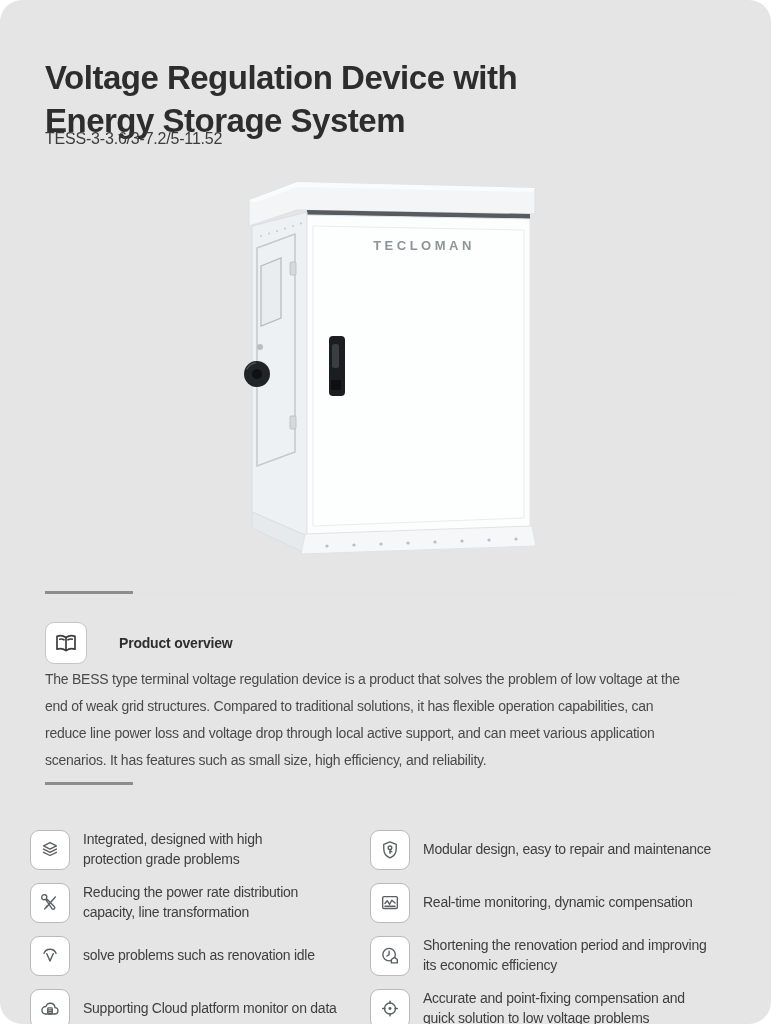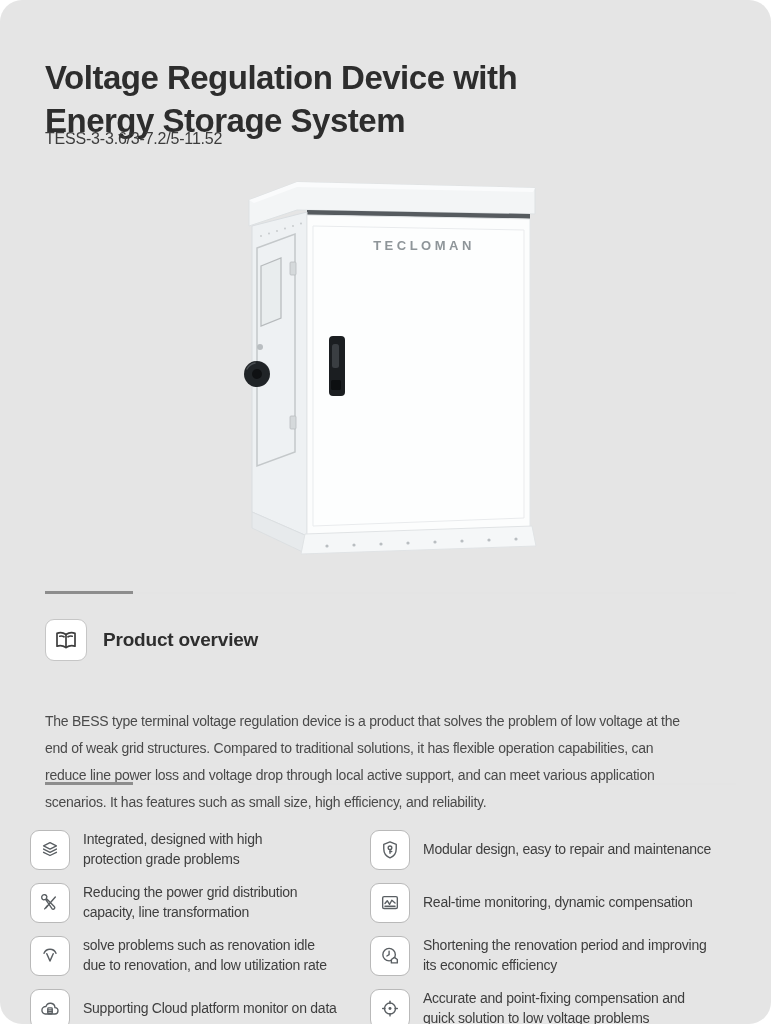--- a/index.html
+++ b/index.html
@@ -22,22 +22,22 @@
   .divider{position:absolute;left:45px;width:691px;height:2px;background:#e4e4e4;}
   .divider::before{content:"";position:absolute;left:0;top:-1px;width:88px;height:3px;background:#8d8d8d;}
   .divider.d1{top:592px;}
   .divider.d2{top:783px;}
   
   .overview-head{position:absolute;left:45px;top:619px;display:flex;align-items:center;gap:16px;}
   .icon-box{
     width:40px;height:40px;border:1px solid #c6c6c6;border-radius:9px;
     display:flex;align-items:center;justify-content:center;background:#fff;flex-shrink:0;
   }
-  .overview-head h2{margin:0;font-size:19px;font-weight:700;color:#2e2e2e;letter-spacing:-0.2px;}
-  .overview-body{position:absolute;left:45px;top:666px;width:705px;margin-top:42px;}
+  .overview-head h2{margin:16px;font-size:14px;font-weight:700;color:#2e2e2e;letter-spacing:-0.2px;}
+  .overview-body{position:absolute;left:45px;top:666px;width:705px;}
   .overview-body .pline{
     display:block;font-size:14px;letter-spacing:-0.25px;line-height:27px;color:#4a4a4a;white-space:nowrap;
   }
   
   .features{
     position:absolute;left:30px;top:813px;width:710px;
     display:grid;grid-template-columns:340px 370px;grid-auto-rows:53px;align-items:center;margin-top:10px;
   }
   .feat{display:flex;align-items:center;gap:13px;}
   .feat-icon{
@@ -170,21 +170,21 @@
 
     <div class="feat">
       <div class="feat-icon">
         <svg width="22" height="22" viewBox="0 0 24 24" fill="none" stroke="#5a5f63" stroke-width="1.5" stroke-linecap="round" stroke-linejoin="round">
           <path d="M5 8.6 A2.9 2.9 0 1 1 8.6 5 L8 7.2 L16.6 15.8 A1.7 1.7 0 1 1 14.2 18.2 L7.2 8 Z"></path>
           <path d="M17.8 5.4 L7.6 17.2"></path>
             <path d="M9.2 14.8 L6.2 18.4"></path>
         </svg>
       </div>
       <div class="feat-text">
-        <span class="feat-line">Reducing the power grid distribution</span>
+        <span class="feat-line">Reducing the power rate distribution</span>
         <span class="feat-line">capacity, line transformation</span>
       </div>
     </div>
 
     <div class="feat">
       <div class="feat-icon">
         <svg width="22" height="22" viewBox="0 0 24 24" fill="none" stroke="#5a5f63" stroke-width="1.5" stroke-linecap="round" stroke-linejoin="round">
           <rect x="4" y="5" width="16" height="13" rx="1.5"></rect>
           <polyline points="6.5,12.5 9,9.5 11.5,13.5 14,9 17.5,12"></polyline>
           <path d="M6.5 15.5 H17.5"></path>
@@ -198,21 +198,20 @@
 
     <div class="feat">
       <div class="feat-icon">
         <svg width="22" height="22" viewBox="0 0 24 24" fill="none" stroke="#5a5f63" stroke-width="1.6" stroke-linecap="round" stroke-linejoin="round">
           <path d="M5.5 9 A7 7 0 0 1 18.5 9"></path>
           <polyline points="8.5,9.5 12,17.5 15.5,9.5"></polyline>
         </svg>
       </div>
       <div class="feat-text">
         <span class="feat-line">solve problems such as renovation idle</span>
-        <span class="feat-line">due to renovation, and low utilization rate</span>
       </div>
     </div>
 
     <div class="feat">
       <div class="feat-icon">
         <svg width="22" height="22" viewBox="0 0 24 24" fill="none" stroke="#5a5f63" stroke-width="1.5" stroke-linecap="round" stroke-linejoin="round">
           <circle cx="11" cy="10.5" r="6.8"></circle>
           <path d="M11 6.8 V10.5 L8.6 12"></path>
           <path d="M13.5 19.5 V15.8 L16.8 13.5 L20 15.8 V19.5 Z" fill="#ffffff"></path>
         </svg>

